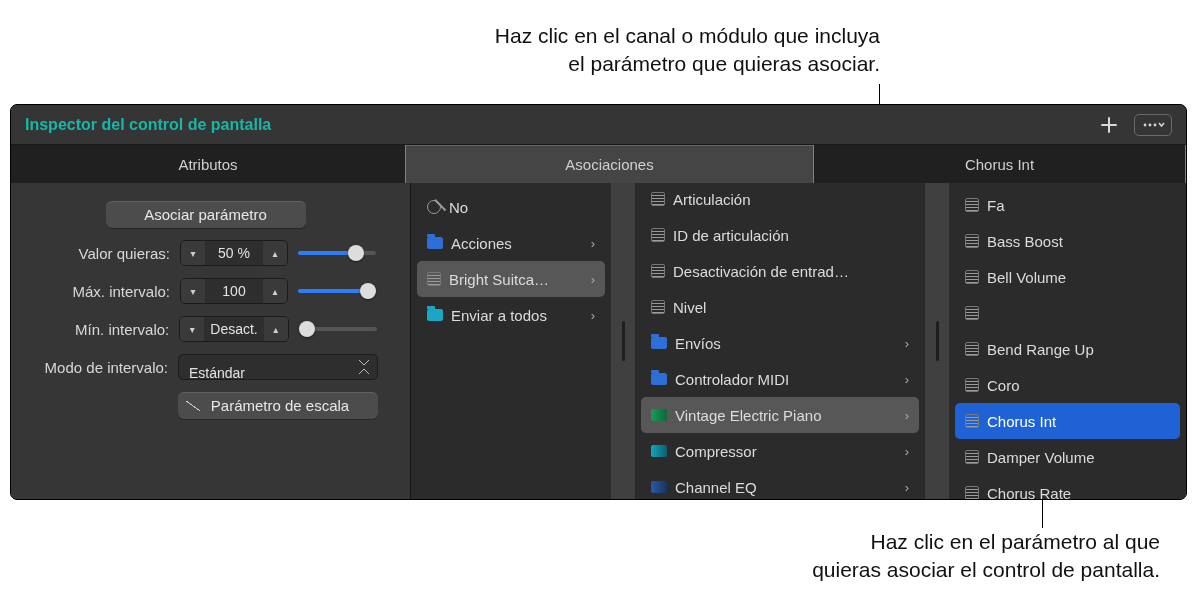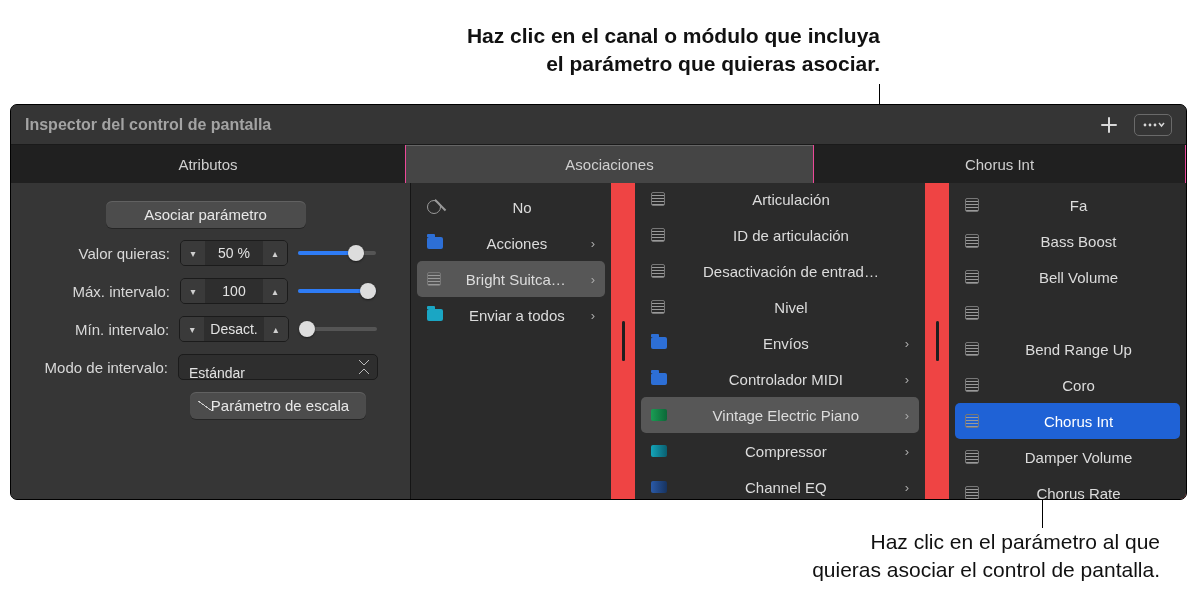--- a/index.html
+++ b/index.html
@@ -14,21 +14,21 @@
     color: #222;
   }
 
   .annotation {
     position: absolute;
     text-align: right;
     font-size: 21px;
     color: #111;
     line-height: 1.35;
   }
-  .annotation.top { top: 22px; left: 330px; width: 550px; font-weight: bold; }
+  .annotation.top { top: 22px; left: 330px; width: 550px; }
   .annotation.bottom { top: 528px; left: 620px; width: 540px; }
 
   .callout-line {
     position: absolute;
     background: #000;
   }
   .callout-line.top { left: 879px; top: 84px; width: 1px; height: 56px; }
   .callout-line.bottom { left: 1042px; top: 438px; width: 1px; height: 90px; }
 
   .panel {
@@ -47,21 +47,21 @@
   .titlebar {
     display: flex;
     align-items: center;
     justify-content: space-between;
     height: 40px;
     padding: 0 14px;
     background: #353535;
     border-bottom: 1px solid #1a1a1a;
   }
   .titlebar .title {
-    color: #a3a3a3;
+    color: #14b8a6;
     font-weight: 600;
     font-size: 16px;
   }
   .titlebar .actions {
     display: flex;
     gap: 10px;
     align-items: center;
   }
   .icon-btn {
     width: 30px; height: 24px;
@@ -215,40 +215,39 @@
     position: absolute;
     right: 8px; top: 5px;
     width: 10px; height: 14px;
     background:
       linear-gradient(45deg, transparent 45%, #bbb 46%, #bbb 54%, transparent 55%) 0 0/5px 5px no-repeat,
       linear-gradient(-45deg, transparent 45%, #bbb 46%, #bbb 54%, transparent 55%) 5px 0/5px 5px no-repeat,
       linear-gradient(135deg, transparent 45%, #bbb 46%, #bbb 54%, transparent 55%) 0 9px/5px 5px no-repeat,
       linear-gradient(-135deg, transparent 45%, #bbb 46%, #bbb 54%, transparent 55%) 5px 9px/5px 5px no-repeat;
   }
   .btn.scale {
-    width: 176px;
+    width: 200px;
     text-align: center;
     position: relative;
     padding-left: 18px;
   }
   .btn.scale::before {
     content: "";
     position: absolute;
     left: 8px; top: 50%;
     width: 14px; height: 10px;
     transform: translateY(-50%);
     background: linear-gradient(to top right, transparent 47%, #ccc 48%, #ccc 53%, transparent 54%);
   }
 
   
   .columns {
     flex: 1;
     display: flex;
-    background: #ef4444;
-    text-align: center;
+    background: #404040;
   }
   .col {
     background: #2b2b2b;
     overflow: hidden;
     position: relative;
   }
   .col.c1 { width: 200px; }
   .col.c2 { width: 290px; }
   .col.c3 { flex: 1; }
   .col-inner {

